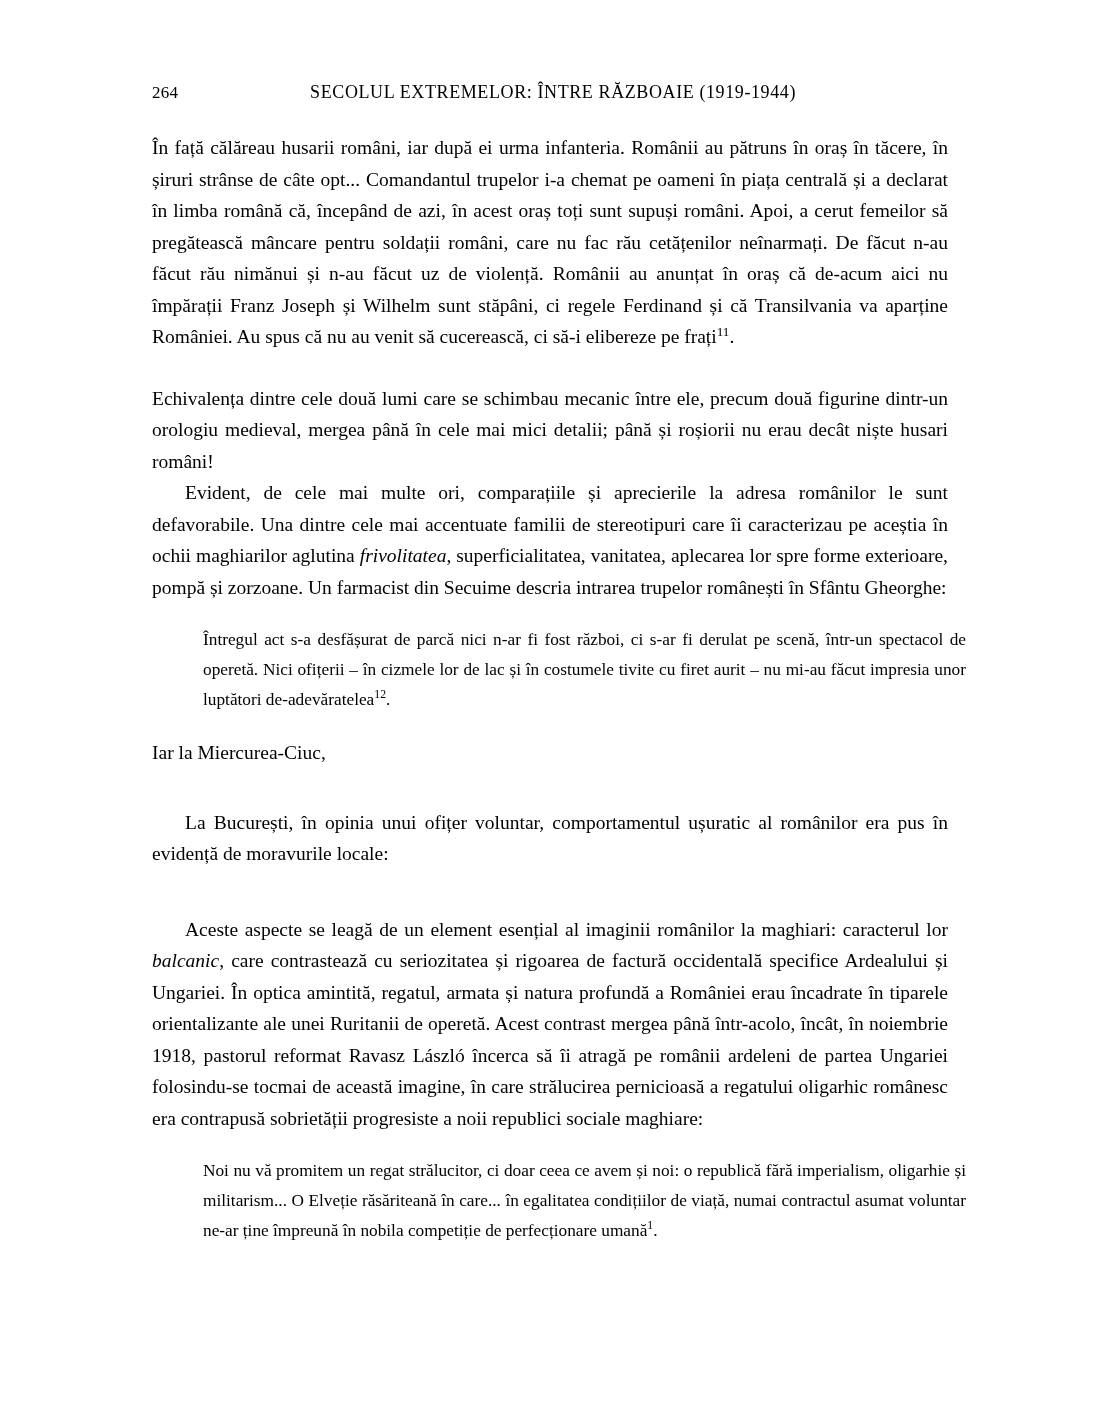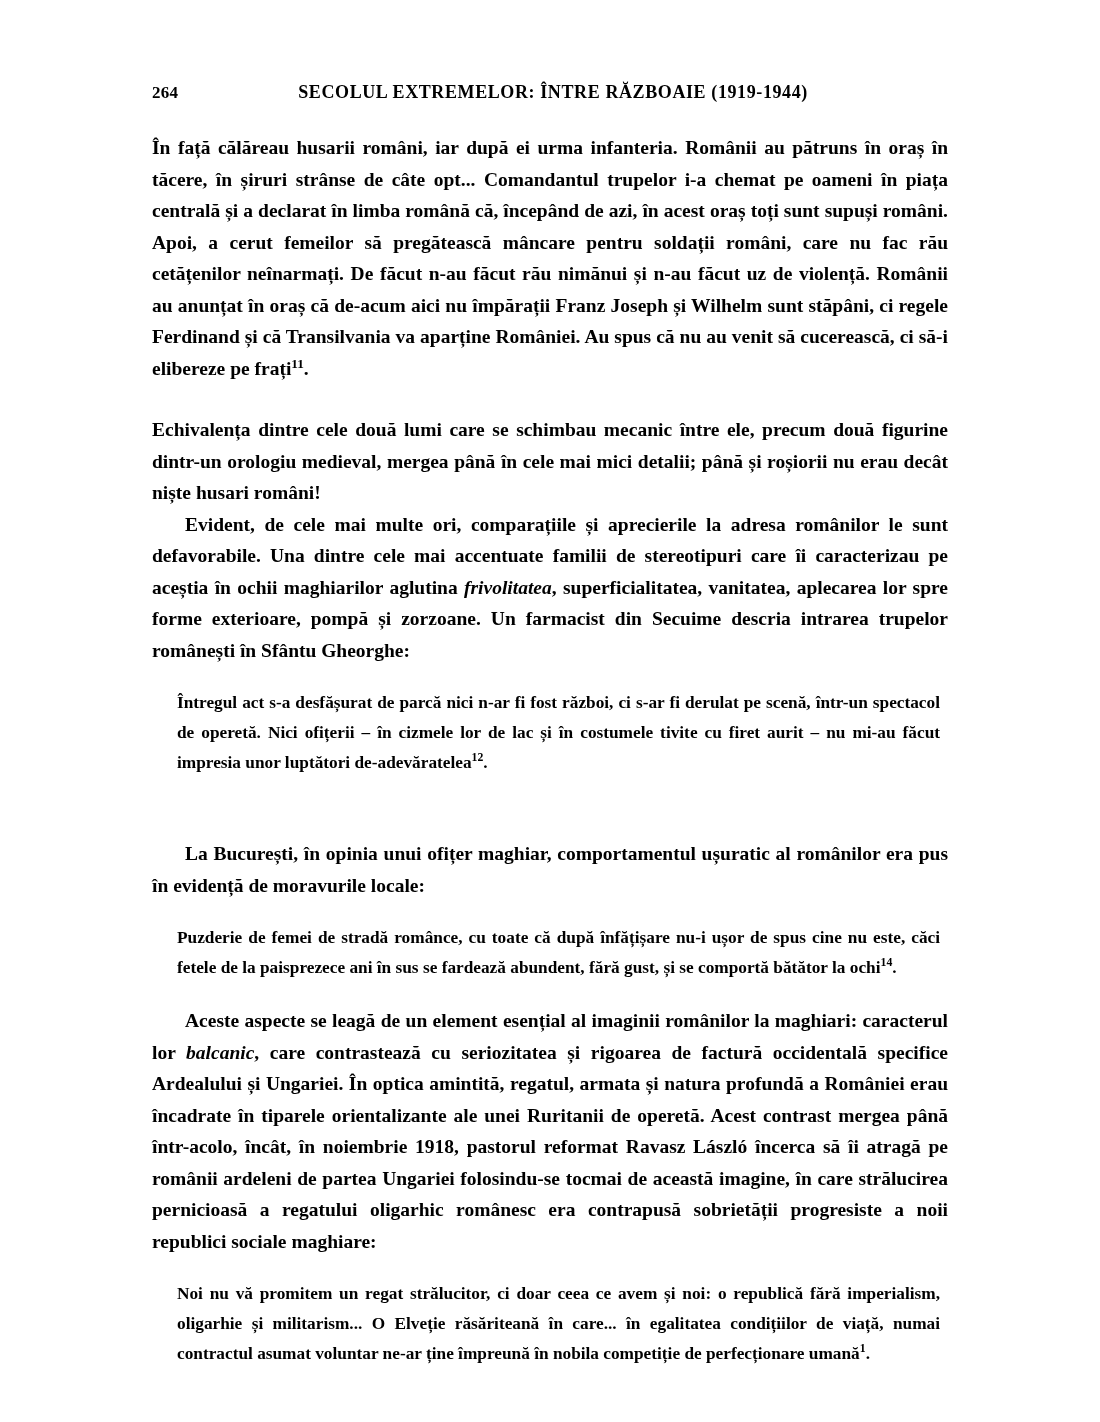--- a/index.html
+++ b/index.html
@@ -12,21 +12,20 @@
     height: 1422px;
     font-family: "Liberation Serif", serif;
     color: #000000;
   }
   .page {
     position: relative;
     width: 1100px;
     height: 1422px;
     box-sizing: border-box;
     padding: 0;
-    font-weight: bold;
   }
   .header {
     position: absolute;
     top: 82px;
     left: 152px;
     width: 796px;
     display: flex;
     align-items: baseline;
   }
   .folio {
@@ -55,21 +54,21 @@
     font-size: 19.5px;
     line-height: 31.5px;
     text-indent: 33px;
   }
   .body-par.noindent {
     text-indent: 0;
   }
   .quote-block {
     font-size: 17.3px;
     line-height: 30px;
-    margin-left: 25px;
+    margin-left: 51px;
     width: 763px;
     text-align: justify;
   }
   .gap-lg { height: 30px; }
   .gap-md { height: 22px; }
   .gap-sm { height: 16px; }
   i { font-style: italic; }
   sup {
     font-size: 0.68em;
     vertical-align: super;
@@ -95,31 +94,31 @@
     <p class="body-par noindent"><span>Echivalența dintre cele două lumi care se schimbau mecanic între ele, precum două figurine dintr-un orologiu medieval, mergea până în cele mai mici detalii; până și roșiorii nu erau decât niște husari români!</span></p>
 
     <p class="body-par"><span>Evident, de cele mai multe ori, comparațiile și aprecierile la adresa românilor le sunt defavorabile. Una dintre cele mai accentuate familii de stereotipuri care îi caracterizau pe aceștia în ochii maghiarilor aglutina </span><i>frivolitatea</i><span>, superficialitatea, vanitatea, aplecarea lor spre forme exterioare, pompă și zorzoane. Un farmacist din Secuime descria intrarea trupelor românești în Sfântu Gheorghe:</span></p>
 
     <div class="gap-md"></div>
 
     <p class="quote-block"><span>Întregul act s-a desfășurat de parcă nici n-ar fi fost război, ci s-ar fi derulat pe scenă, într-un spectacol de operetă. Nici ofițerii – în cizmele lor de lac și în costumele tivite cu firet aurit – nu mi-au făcut impresia unor luptători de-adevăratelea</span><sup>12</sup><span>.</span></p>
 
     <div class="gap-md"></div>
 
+    <p class="body-par noindent"><span>Iar la Miercurea-Ciuc,</span></p>
 
     <div class="gap-sm"></div>
 
 
     <div class="gap-md"></div>
 
-    <p class="body-par"><span>La București, în opinia unui ofițer maghiar, comportamentul ușuratic al românilor era pus în evidență de moravurile locale:</span></p>
+    <p class="body-par"><span>La București, în opinia unui ofițer voluntar, comportamentul ușuratic al românilor era pus în evidență de moravurile locale:</span></p>
 
     <div class="gap-md"></div>
 
-    <p class="quote-block"><span>Puzderie de femei de stradă românce, cu toate că după înfățișare nu-i ușor de spus cine nu este, căci fetele de la paisprezece ani în sus se fardează abundent, fără gust, și se comportă bătător la ochi</span><sup>14</sup><span>.</span></p>
 
     <div class="gap-md"></div>
 
     <p class="body-par"><span>Aceste aspecte se leagă de un element esențial al imaginii românilor la maghiari: caracterul lor </span><i>balcanic</i><span>, care contrastează cu seriozitatea și rigoarea de factură occidentală specifice Ardealului și Ungariei. În optica amintită, regatul, armata și natura profundă a României erau încadrate în tiparele orientalizante ale unei Ruritanii de operetă. Acest contrast mergea până într-acolo, încât, în noiembrie 1918, pastorul reformat Ravasz László încerca să îi atragă pe românii ardeleni de partea Ungariei folosindu-se tocmai de această imagine, în care strălucirea pernicioasă a regatului oligarhic românesc era contrapusă sobrietății progresiste a noii republici sociale maghiare:</span></p>
 
     <div class="gap-md"></div>
 
     <p class="quote-block"><span>Noi nu vă promitem un regat strălucitor, ci doar ceea ce avem și noi: o republică fără imperialism, oligarhie și militarism... O Elveție răsăriteană în care... în egalitatea condițiilor de viață, numai contractul asumat voluntar ne-ar ține împreună în nobila competiție de perfecționare umană</span><sup>1</sup><span>.</span></p>
 
   </div>

